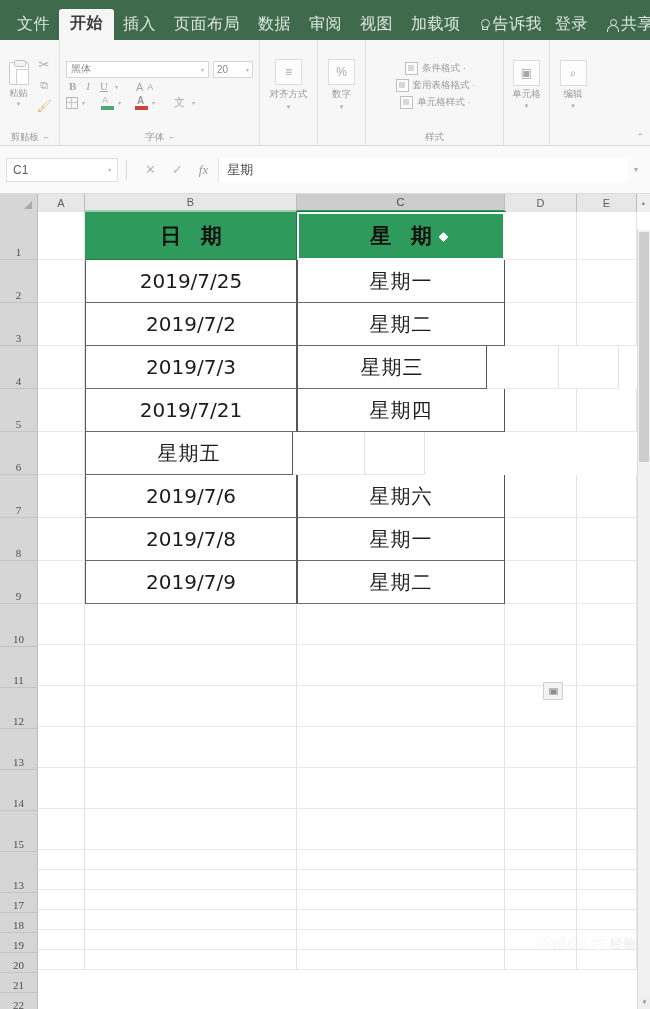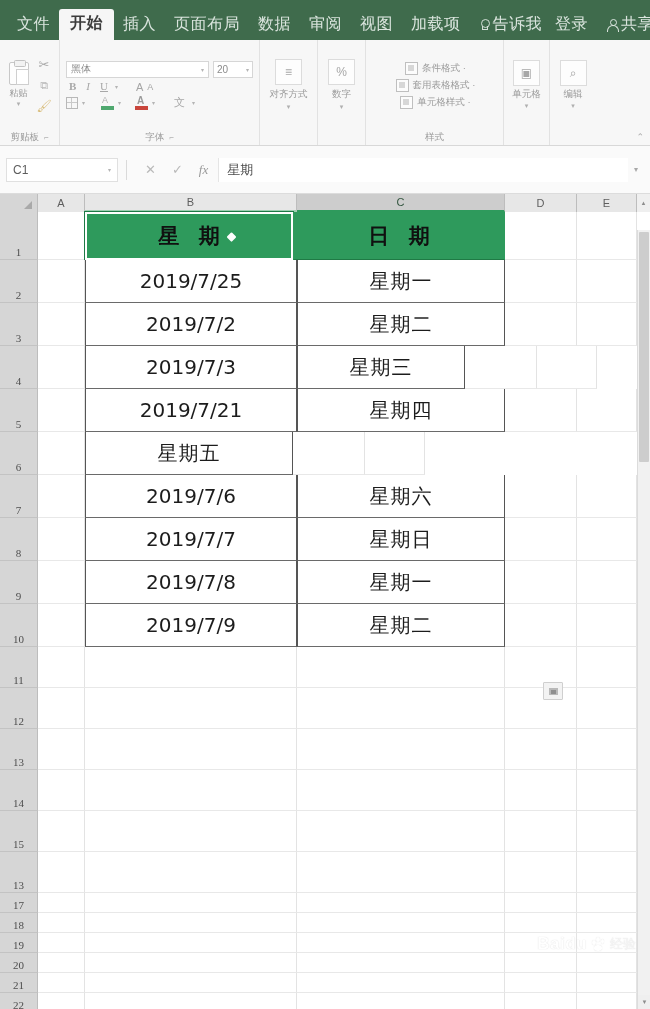--- a/index.html
+++ b/index.html
@@ -525,25 +525,25 @@
         <div class="rh" style="height:20px">19</div>
         <div class="rh" style="height:20px">20</div>
         <div class="rh" style="height:20px">21</div>
         <div class="rh" style="height:20px">22</div>
       </div>
 
       <div class="cells">
 
         <div class="grow" style="height:48px">
           <div class="cell" style="width:47px;height:48px"></div>
+          <div class="cell hdr-cell" style="width:212px;height:48px">日 期</div>
           <div class="cell hdr-cell selected" style="width:208px;height:48px">
             <span>星 期</span>
             <span class="sel-diamond"></span>
           </div>
-          <div class="cell hdr-cell" style="width:212px;height:48px">日 期</div>
           <div class="cell" style="width:72px;height:48px"></div>
           <div class="cell" style="width:60px;height:48px"></div>
         </div>
 
         <div class="grow" style="height:43px">
           <div class="cell" style="width:47px;height:43px"></div>
           <div class="cell data-cell date" style="width:212px;height:43px">2019/7/25</div>
           <div class="cell data-cell week" style="width:208px;height:43px">星期一</div>
           <div class="cell" style="width:72px;height:43px"></div>
           <div class="cell" style="width:60px;height:43px"></div>
@@ -551,48 +551,41 @@
         <div class="grow" style="height:43px">
           <div class="cell" style="width:47px;height:43px"></div>
           <div class="cell data-cell date" style="width:212px;height:43px">2019/7/2</div>
           <div class="cell data-cell week" style="width:208px;height:43px">星期二</div>
           <div class="cell" style="width:72px;height:43px"></div>
           <div class="cell" style="width:60px;height:43px"></div>
         </div>
         <div class="grow" style="height:43px">
           <div class="cell" style="width:47px;height:43px"></div>
           <div class="cell data-cell date" style="width:212px;height:43px">2019/7/3</div>
-          <div class="cell data-cell week" style="width:168px;height:43px">星期三</div>
+          <div class="cell data-cell week" style="width:190px;height:43px">星期三</div>
           <div class="cell" style="width:72px;height:43px"></div>
           <div class="cell" style="width:60px;height:43px"></div>
         </div>
         <div class="grow" style="height:43px">
           <div class="cell" style="width:47px;height:43px"></div>
           <div class="cell data-cell date" style="width:212px;height:43px">2019/7/21</div>
           <div class="cell data-cell week" style="width:208px;height:43px">星期四</div>
           <div class="cell" style="width:72px;height:43px"></div>
           <div class="cell" style="width:60px;height:43px"></div>
         </div>
         <div class="grow" style="height:43px">
           <div class="cell" style="width:47px;height:43px"></div>
           <div class="cell data-cell week" style="width:208px;height:43px">星期五</div>
           <div class="cell" style="width:72px;height:43px"></div>
           <div class="cell" style="width:60px;height:43px"></div>
         </div>
         <div class="grow" style="height:43px">
           <div class="cell" style="width:47px;height:43px"></div>
           <div class="cell data-cell date" style="width:212px;height:43px">2019/7/6</div>
           <div class="cell data-cell week" style="width:208px;height:43px">星期六</div>
-          <div class="cell" style="width:72px;height:43px"></div>
-          <div class="cell" style="width:60px;height:43px"></div>
-        </div>
-        <div class="grow" style="height:43px">
-          <div class="cell" style="width:47px;height:43px"></div>
-          <div class="cell data-cell date" style="width:212px;height:43px">2019/7/7</div>
-          <div class="cell data-cell week" style="width:208px;height:43px">星期日</div>
           <div class="cell" style="width:72px;height:43px"></div>
           <div class="cell" style="width:60px;height:43px"></div>
         </div>
         <div class="grow" style="height:43px">
           <div class="cell" style="width:47px;height:43px"></div>
           <div class="cell data-cell date" style="width:212px;height:43px">2019/7/8</div>
           <div class="cell data-cell week" style="width:208px;height:43px">星期一</div>
           <div class="cell" style="width:72px;height:43px"></div>
           <div class="cell" style="width:60px;height:43px"></div>
         </div>

